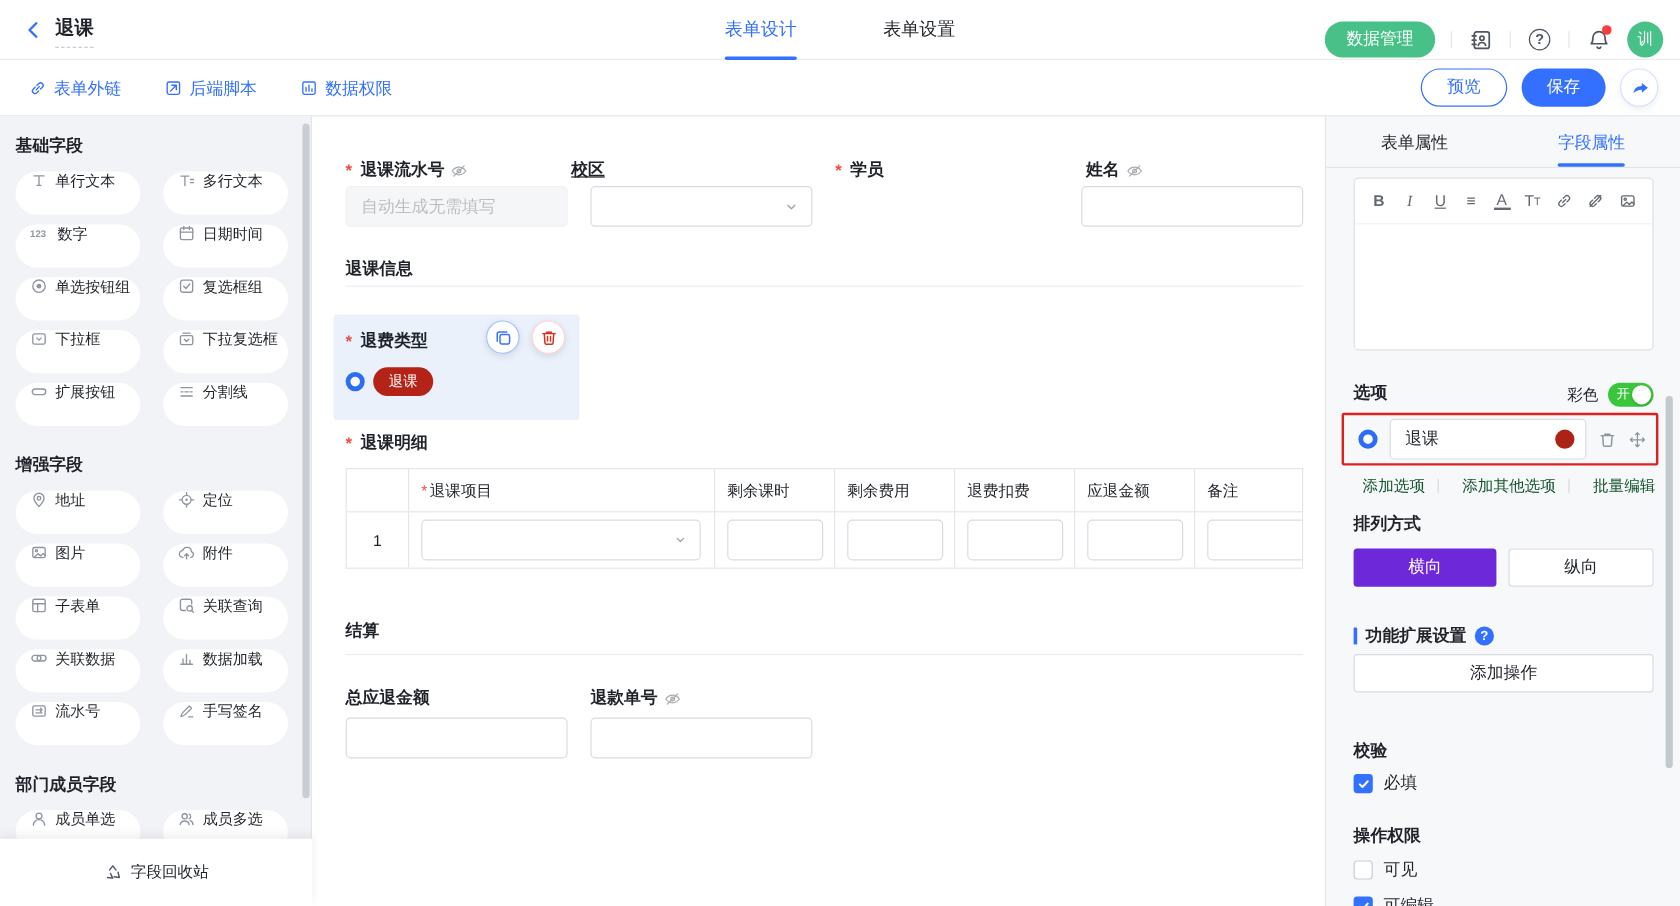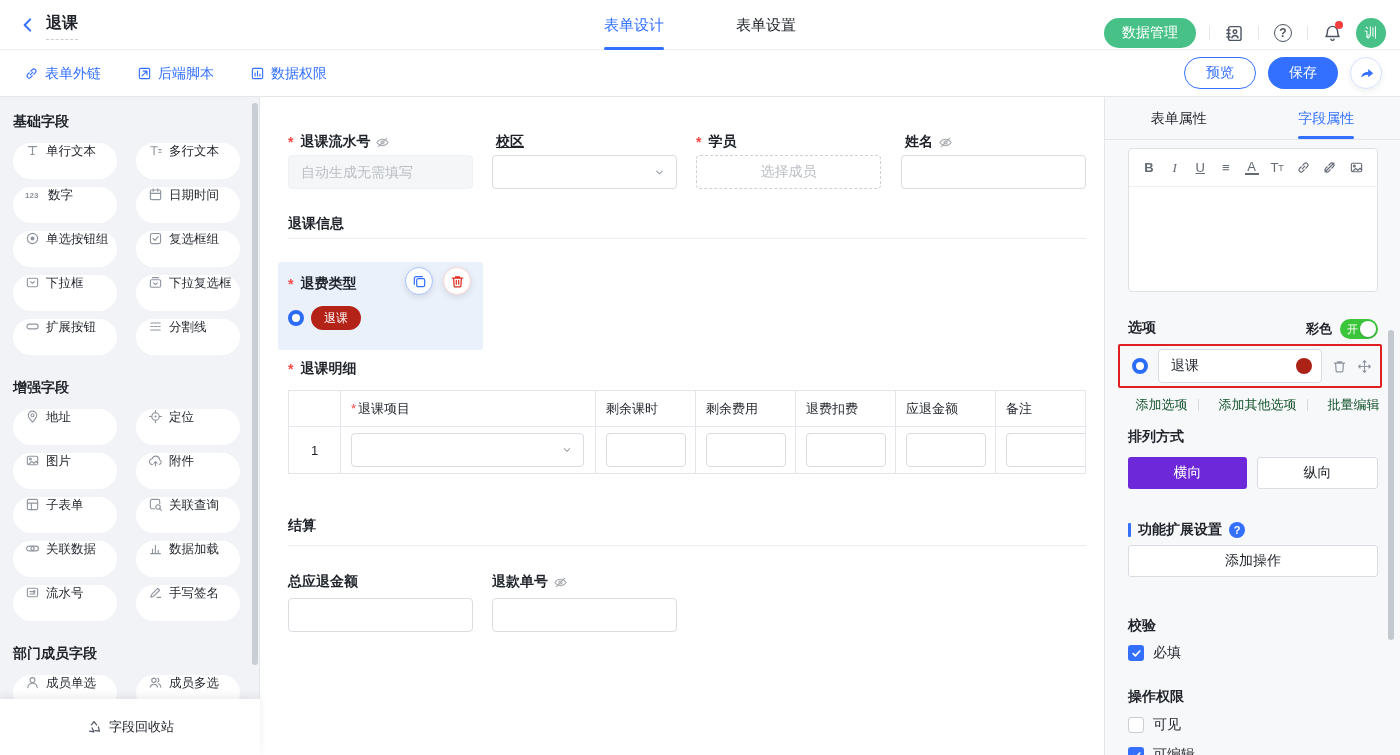--- a/index.html
+++ b/index.html
@@ -78,21 +78,21 @@
   .p-tab.active { color:#3370ff; }
   .p-tab.active::after { content:""; position:absolute; left:50%; transform:translateX(-50%); bottom:0; width:56px; height:3px; background:#3370ff; border-radius:2px; }
   .editor { position:absolute; left:23px; top:51px; width:250px; height:144px; background:#fff; border:1px solid #dee0e3; border-radius:4px; }
   .rt-bar { height:38px; border-bottom:1px solid #eff0f2; display:flex; align-items:center; justify-content:space-between; padding:0 13px; }
   .rt { font-size:13px; color:#646a73; cursor:pointer; display:flex; align-items:center; justify-content:center; min-width:14px; }
   .rt.b { font-weight:700; } .rt.i { font-style:italic; font-family:"Liberation Serif",serif; }
   .rt.u { text-decoration:underline; } .rt.a { border-bottom:2px solid #646a73; line-height:13px; }
   .rt.tt { font-size:13px; } .rt.tt small { font-size:9px; }
   .p-label { position:absolute; font-size:14px; font-weight:700; }
   .color-switch { position:absolute; right:22px; top:222px; display:flex; align-items:center; gap:8px; }
-  .color-lbl { font-size:13px; font-weight:700; }
+  .color-lbl { font-size:13px; font-weight:400; }
   .toggle { width:38px; height:20px; border-radius:10px; background:#3bc53b; position:relative; cursor:pointer; }
   .toggle .t-txt { position:absolute; left:7px; top:3px; font-size:11px; color:#fff; line-height:14px; }
   .toggle .knob { position:absolute; right:2px; top:2px; width:16px; height:16px; background:#fff; border-radius:50%; box-shadow:0 1px 2px rgba(0,0,0,.2); }
   .opt-box { position:absolute; left:13px; top:247px; width:264px; height:44px; border:2px solid #e02020; border-radius:2px; display:flex; align-items:center; padding:0 8px 0 12px; gap:10px; background:transparent; }
   .opt-input { flex:1; height:34px; background:#fff; border:1px solid #d9dce1; border-radius:4px; display:flex; align-items:center; justify-content:space-between; padding:0 9px 0 12px; font-size:14px; cursor:text; }
   .swatch { width:16px; height:16px; border-radius:50%; }
   .opt-ico { display:flex; align-items:center; cursor:pointer; }
   .opt-links { position:absolute; left:0; top:299px; width:295px; display:flex; align-items:center; justify-content:center; gap:10px; }
   .opt-link { color:#14532d; font-size:13px; cursor:pointer; white-space:nowrap;margin-left:10px; }
   .lk-div { width:1px; height:12px; background:#d8dadf; }
@@ -422,33 +422,32 @@
       <span class="eye">
         <svg width="15" height="15" viewBox="0 0 16 16" fill="none" stroke="#a7abb0" stroke-width="1.1" stroke-linecap="round">
             <path d="M2 8s2.3-3.4 6-3.4S14 8 14 8s-2.3 3.4-6 3.4S2 8 2 8z"></path>
             <circle cx="8" cy="8" r="1.7"></circle>
             <path d="M3.4 12.6L12.6 3.4"></path>
           </svg>
       </span>
     </div>
     <div class="inp disabled" style="left:28px; top:58px;">自动生成无需填写</div>
 
-    <div class="f-label" style="left:236px; top:36px;text-decoration:underline;">
+    <div class="f-label" style="left:216px; top:36px;text-decoration:underline;">
         <span>校区</span>
       </div>
     <div class="inp sel" style="left:232px; top:58px;">
       <svg width="13" height="13" viewBox="0 0 16 16" fill="none" stroke="#9da3aa" stroke-width="1.4" stroke-linecap="round" stroke-linejoin="round">
           <path d="M4.5 6.2L8 9.7l3.5-3.5"></path>
         </svg>
     </div>
 
     <div class="f-label req" style="left:436px; top:36px;">
         <span>学员</span>
       </div>
-    <div class="member-box" style="left:436px; top:58px;">选择成员</div>
 
     <div class="f-label" style="left:645px; top:36px;">
       <span>姓名</span>
       <span class="eye">
         <svg width="15" height="15" viewBox="0 0 16 16" fill="none" stroke="#a7abb0" stroke-width="1.1" stroke-linecap="round">
             <path d="M2 8s2.3-3.4 6-3.4S14 8 14 8s-2.3 3.4-6 3.4S2 8 2 8z"></path>
             <circle cx="8" cy="8" r="1.7"></circle>
             <path d="M3.4 12.6L12.6 3.4"></path>
           </svg>
       </span>

